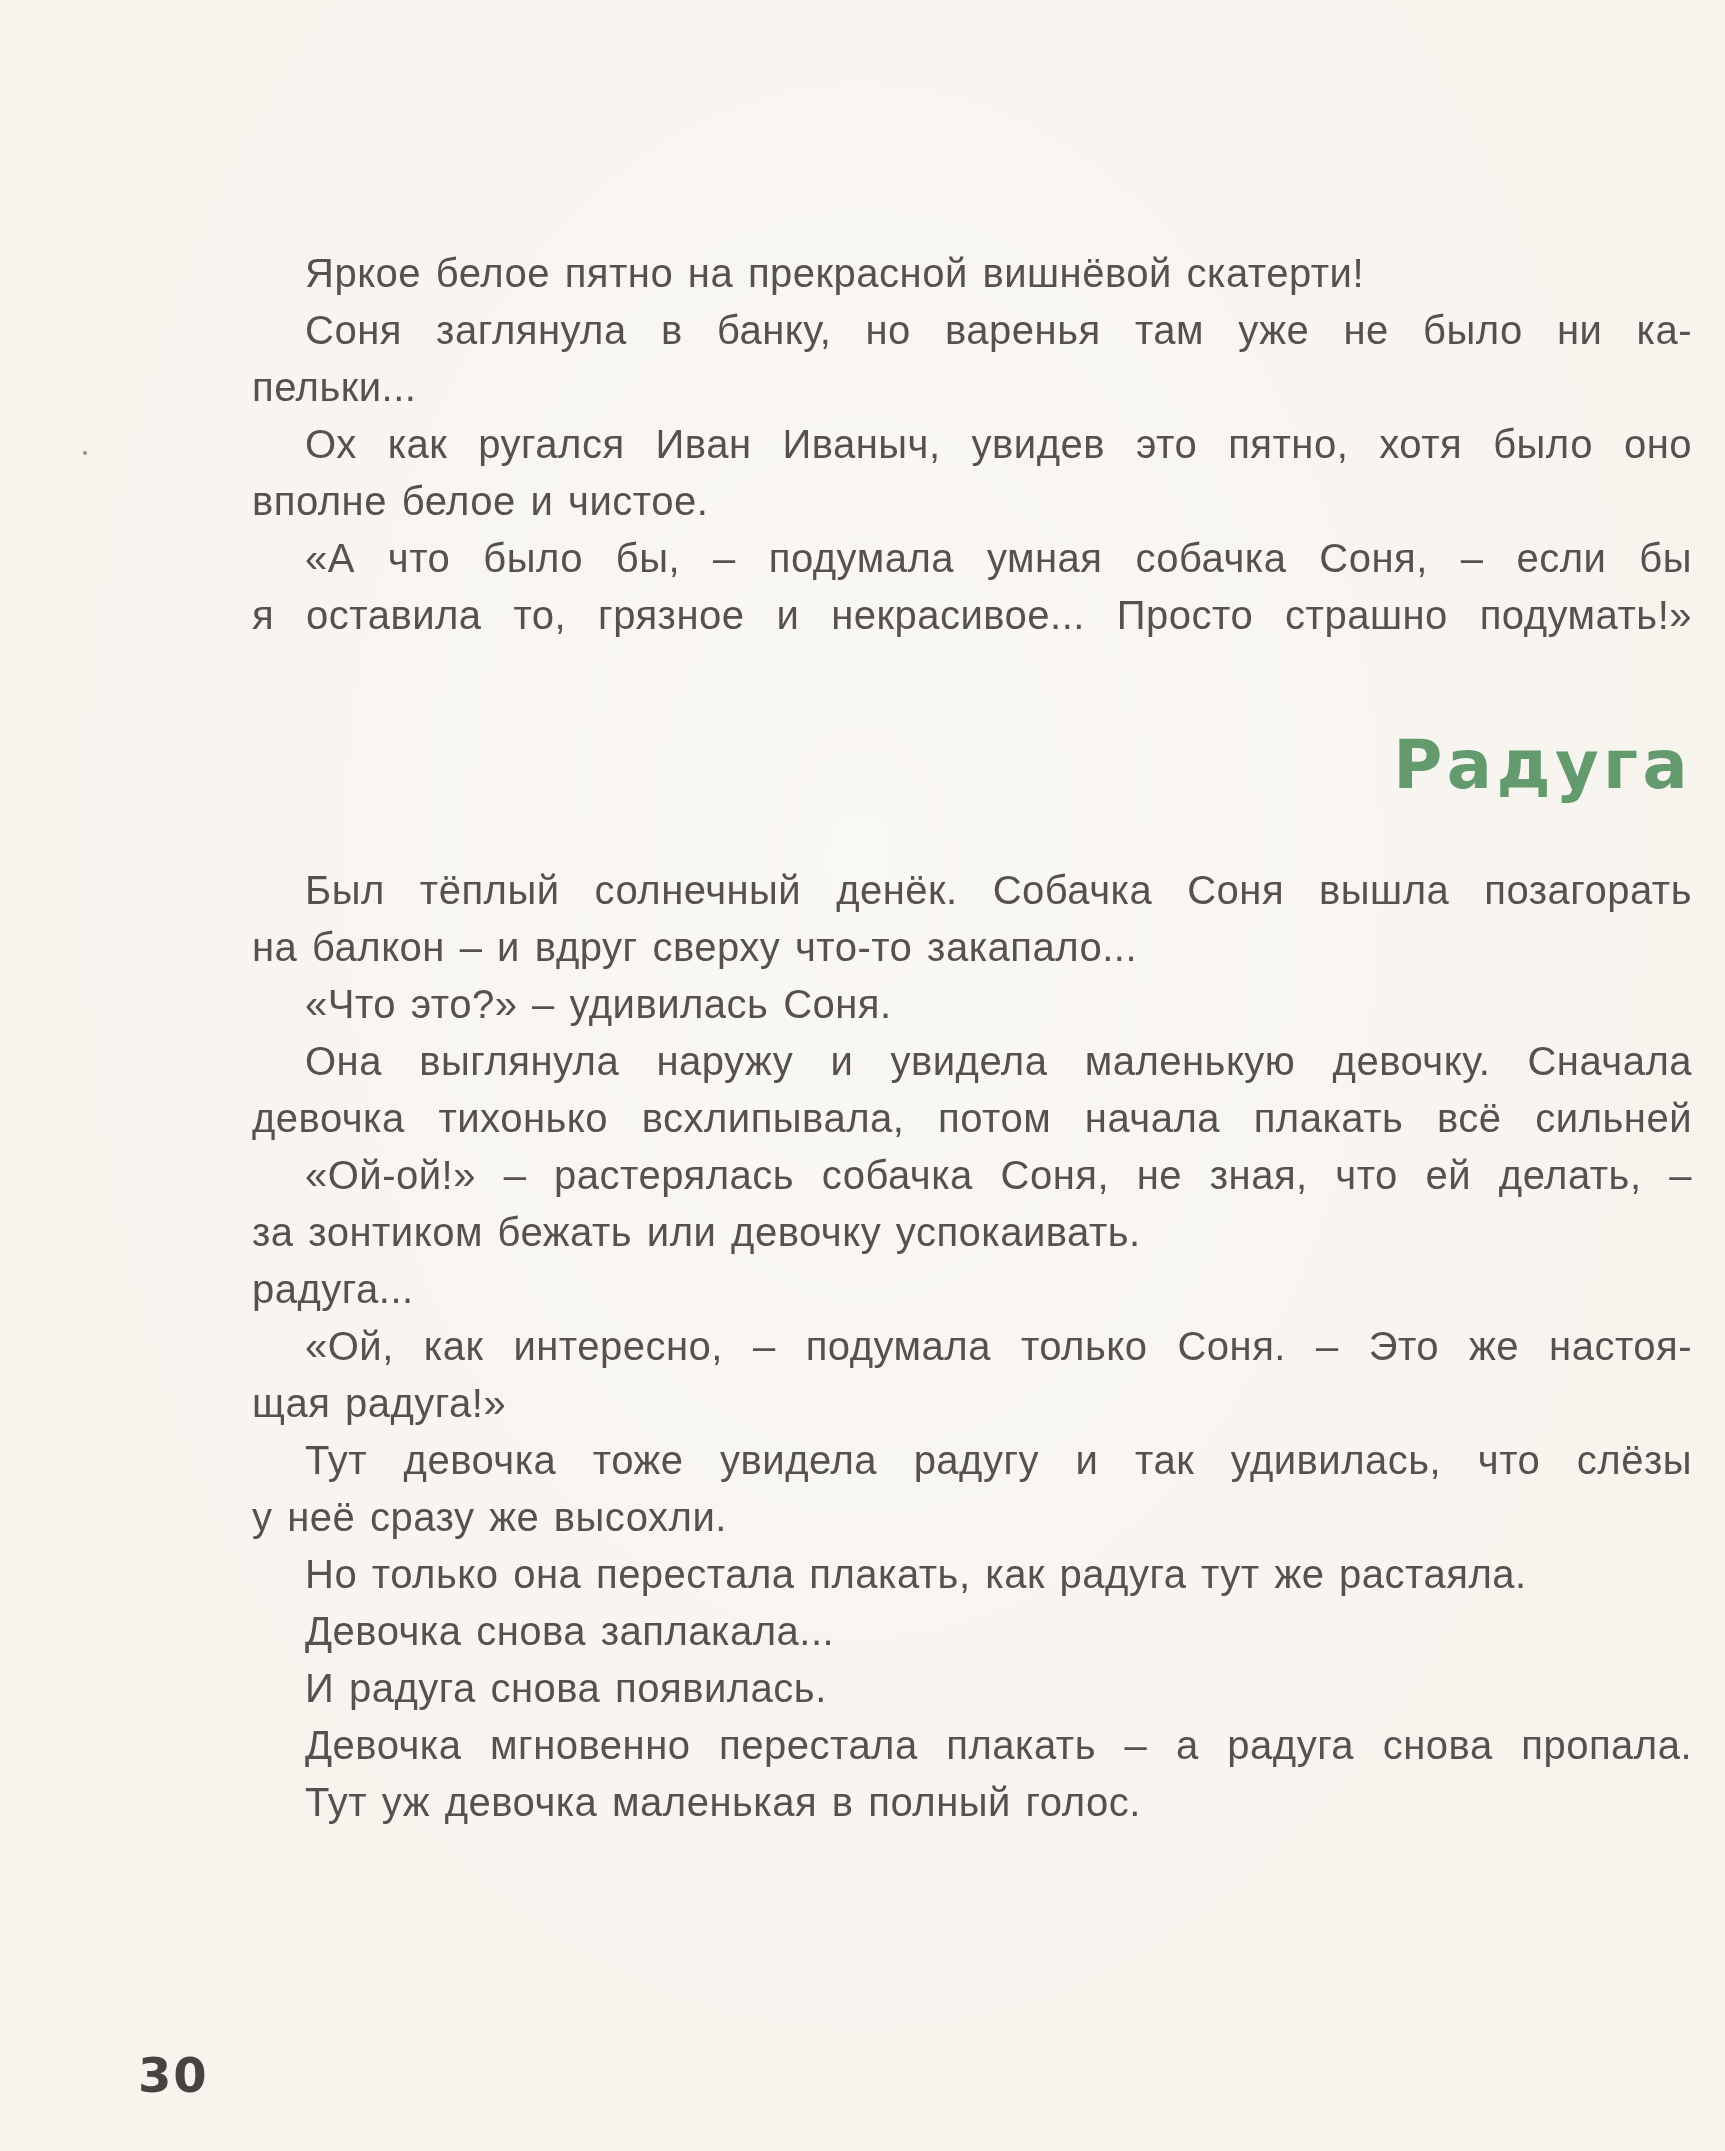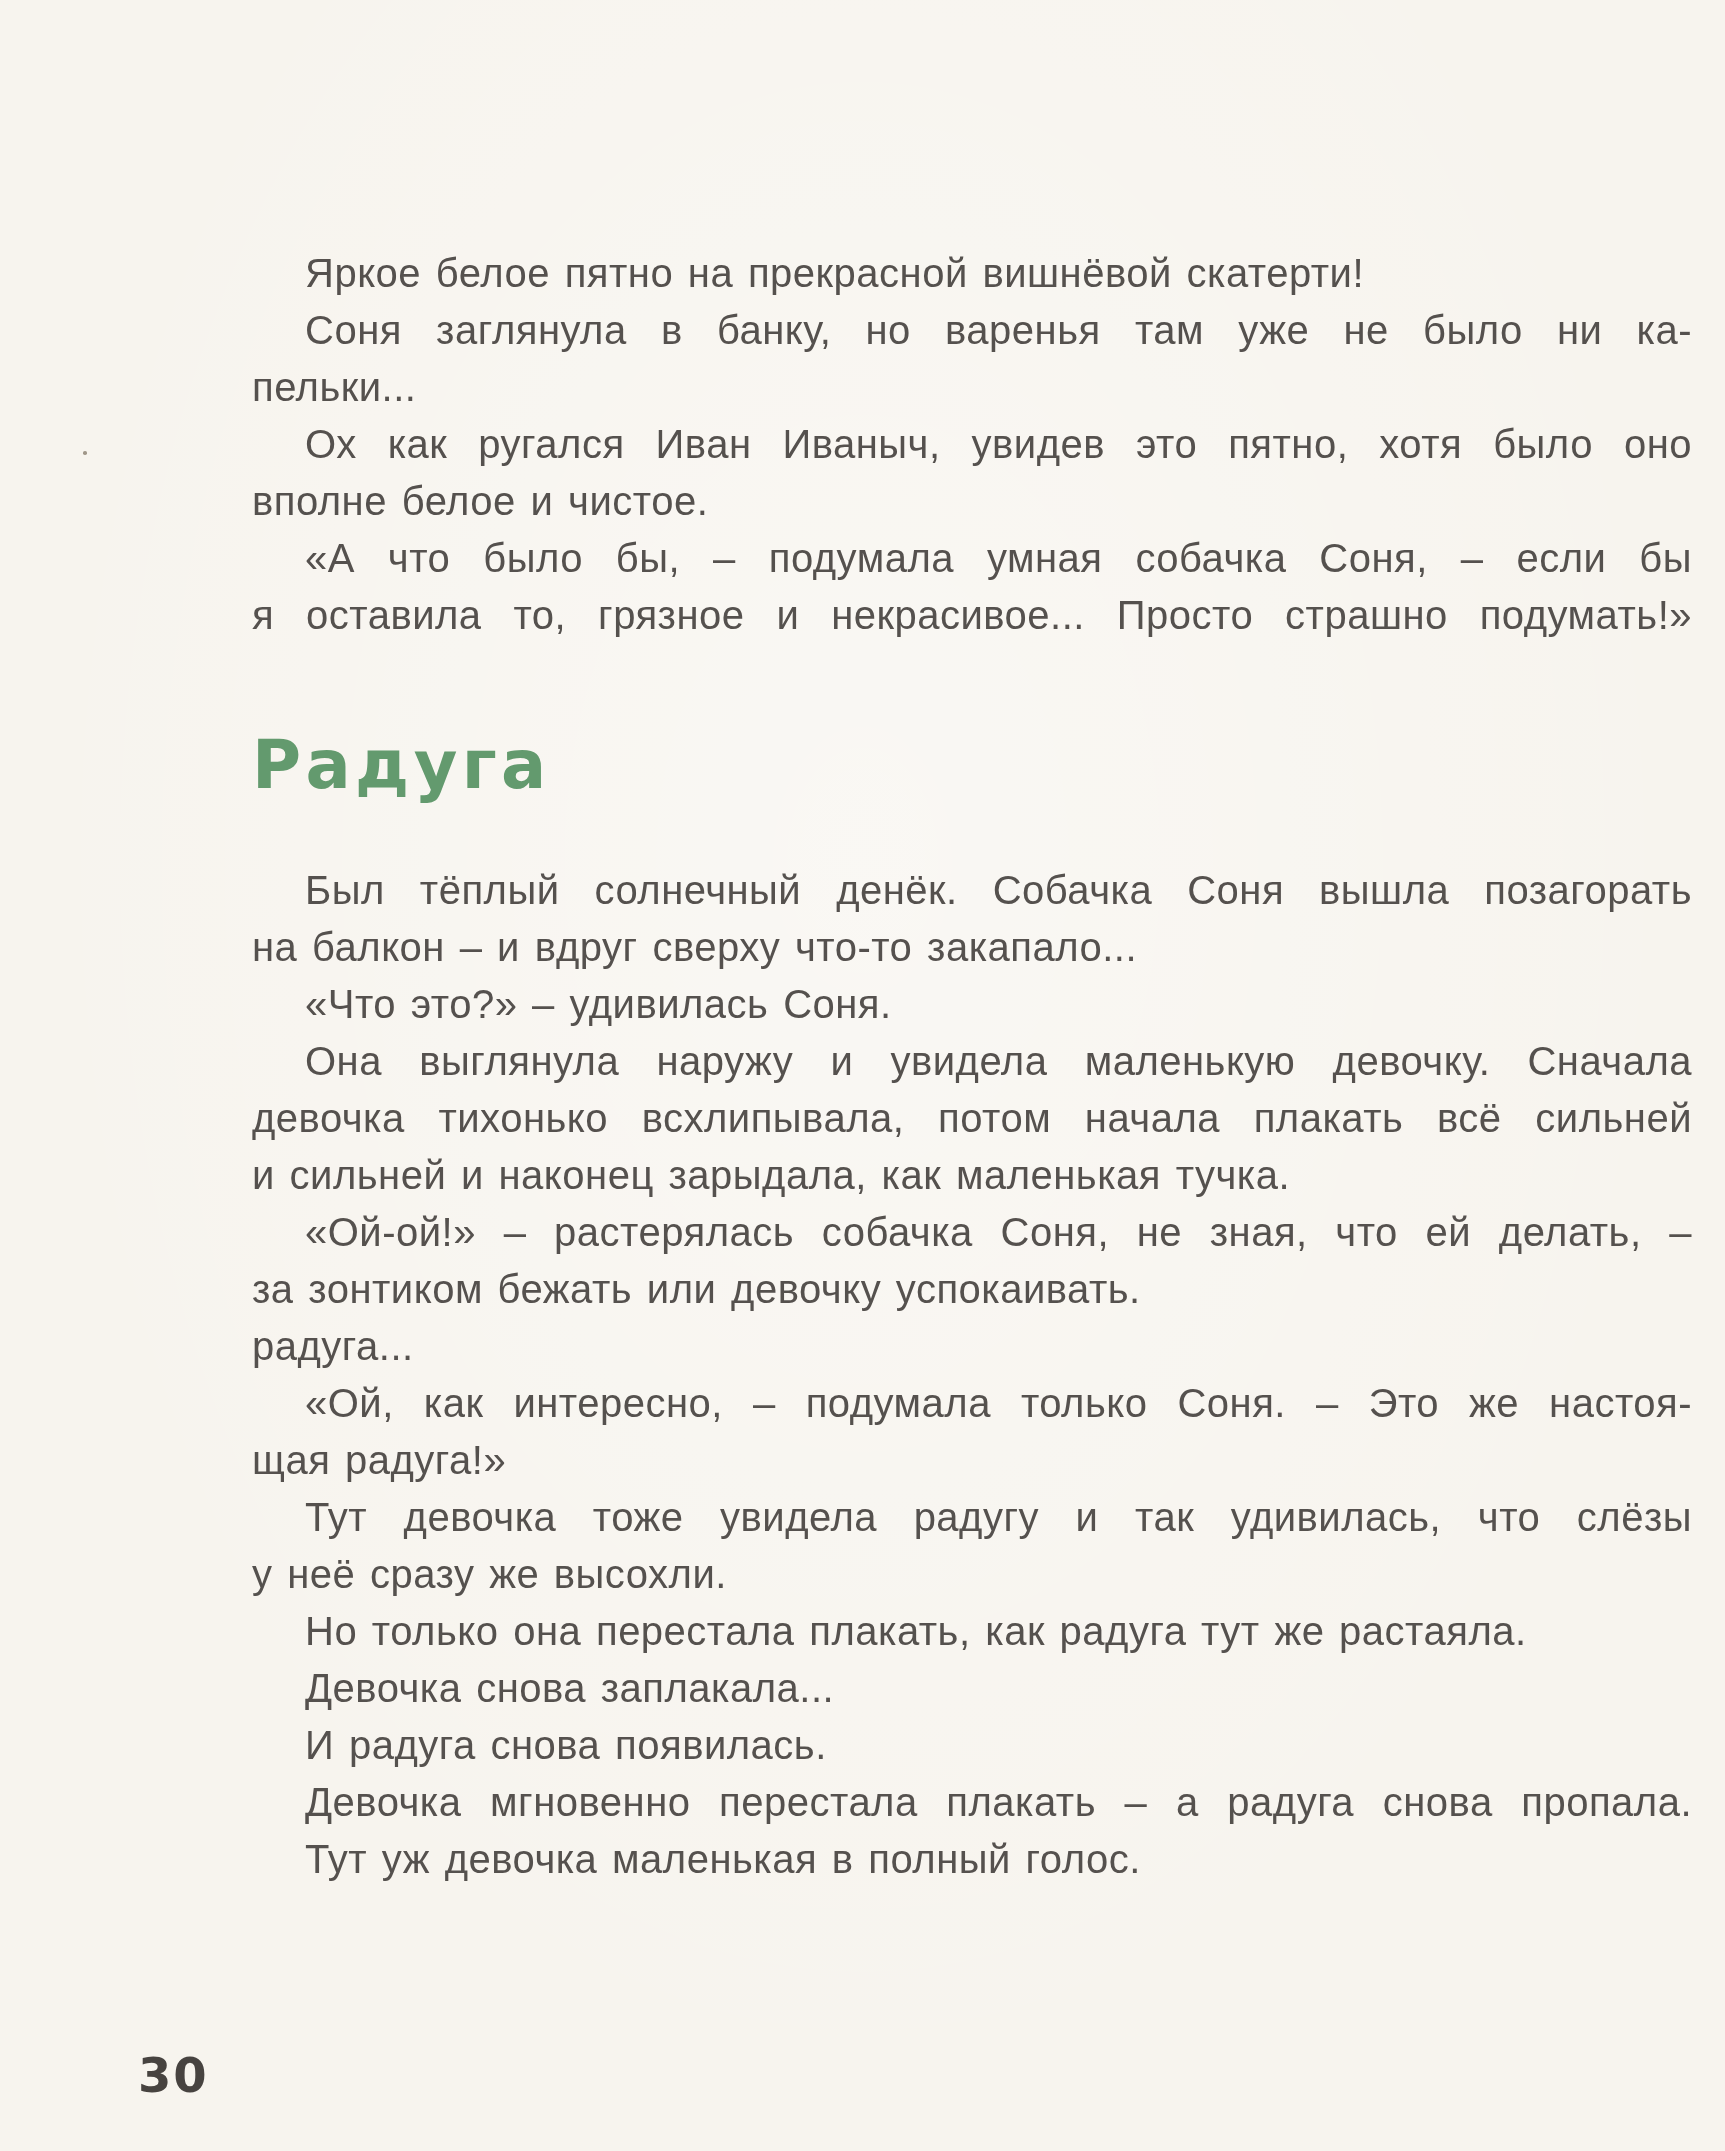--- a/index.html
+++ b/index.html
@@ -40,21 +40,21 @@
     text-align: justify;
     text-align-last: justify;
   }
   .line.indent {
     text-indent: 53px;
   }
   .story-title {
     margin-top: 77px;
     height: 89px;
     line-height: 89px;
-    text-align: left;
+    text-align: right;
     color: #639a6e;
     font-size: 67px;
     font-weight: bold;
     letter-spacing: 4.4px;
     font-family: "DejaVu Sans", sans-serif;
   }
   .story-body {
     margin-top: 52px;
   }
   .page-number {
@@ -98,21 +98,20 @@
     </div>
 
     <div class="story-title">Радуга</div>
 
     <div class="story-body">
       <div class="line indent fill">Был тёплый солнечный денёк. Собачка Соня вышла позагорать</div>
       <div class="line">на балкон – и вдруг сверху что-то закапало...</div>
       <div class="line indent">«Что это?» – удивилась Соня.</div>
       <div class="line indent fill">Она выглянула наружу и увидела маленькую девочку. Сначала</div>
       <div class="line fill">девочка тихонько всхлипывала, потом начала плакать всё сильней</div>
-      <div class="line">и сильней и наконец зарыдала, как маленькая тучка.</div>
       <div class="line indent fill">«Ой-ой!» – растерялась собачка Соня, не зная, что ей делать, –</div>
       <div class="line">за зонтиком бежать или девочку успокаивать.</div>
       <div class="line">радуга...</div>
       <div class="line indent fill">«Ой, как интересно, – подумала только Соня. – Это же настоя-</div>
       <div class="line">щая радуга!»</div>
       <div class="line indent fill">Тут девочка тоже увидела радугу и так удивилась, что слёзы</div>
       <div class="line">у неё сразу же высохли.</div>
       <div class="line indent">Но только она перестала плакать, как радуга тут же растаяла.</div>
       <div class="line indent">Девочка снова заплакала...</div>
       <div class="line indent">И радуга снова появилась.</div>

